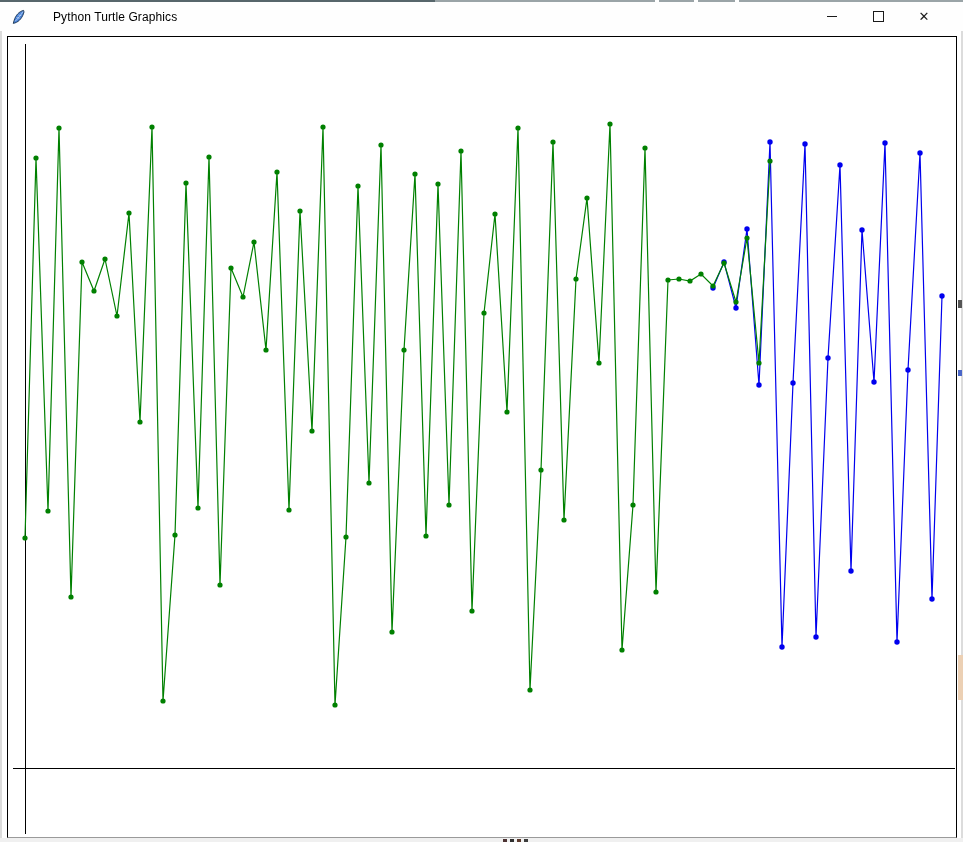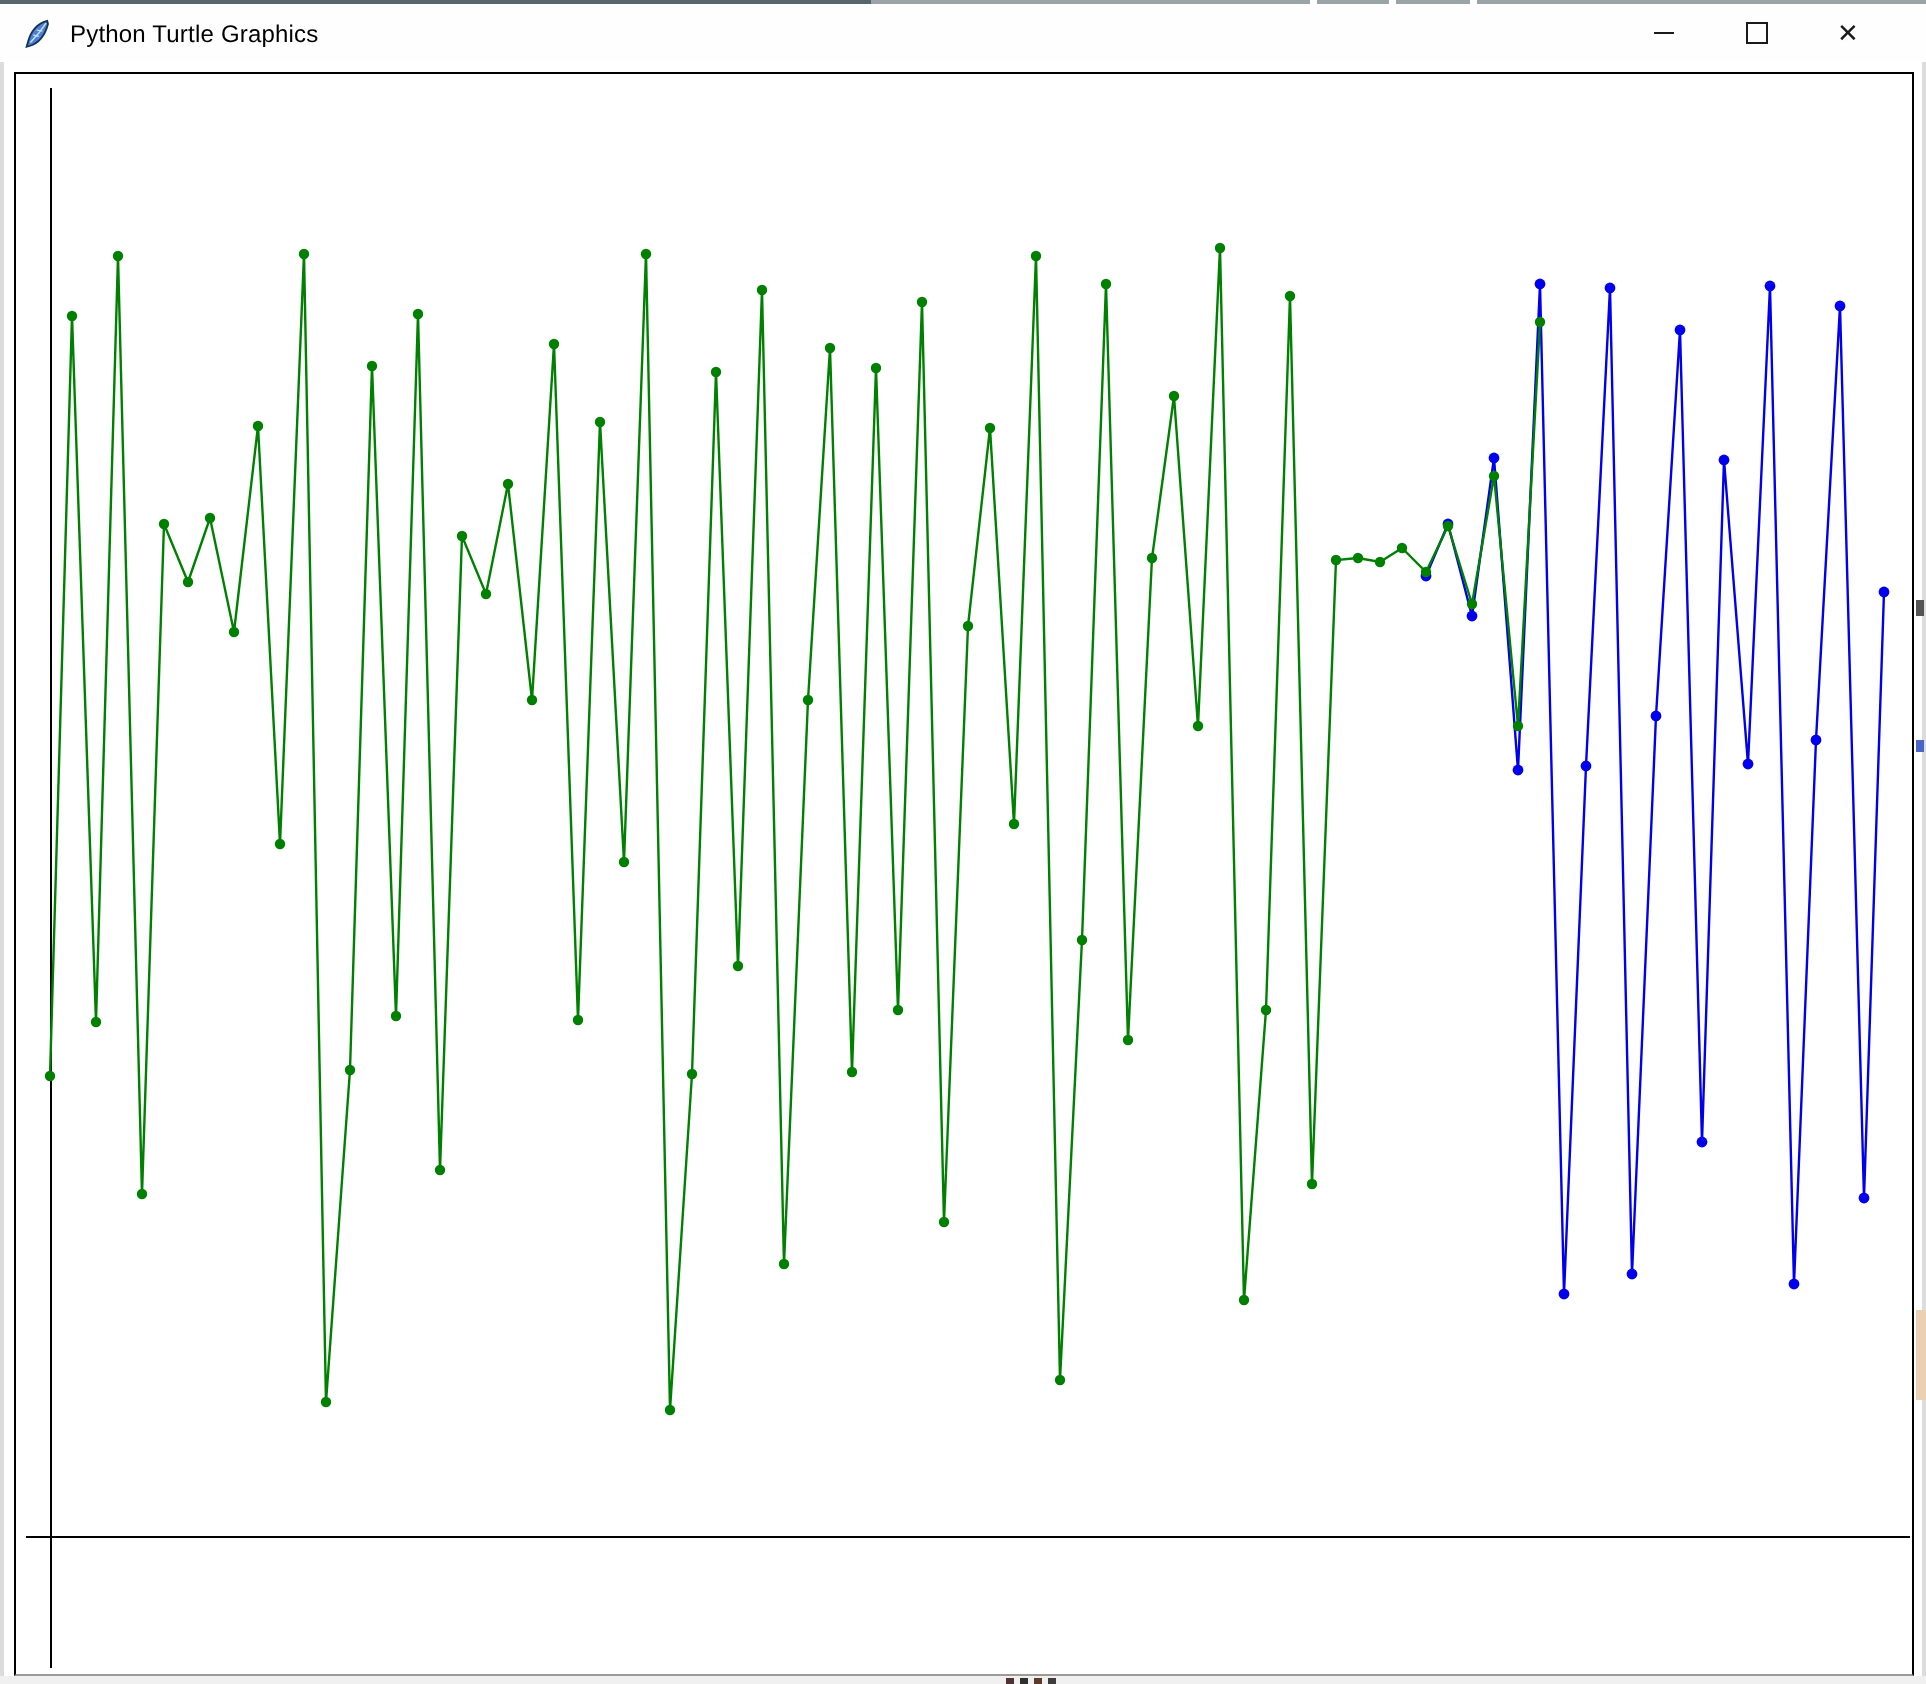--- a/index.html
+++ b/index.html
@@ -12,21 +12,21 @@
     background:linear-gradient(90deg,
       #57666b 0 45.2%, #9aa4a7 45.2% 68%, #ffffff 68% 68.4%,
       #9aa4a7 68.4% 72.1%, #ffffff 72.1% 72.5%, #9aa4a7 72.5% 76.3%,
       #ffffff 76.3% 76.7%, #9aa4a7 76.7% 100%);
   }
   .titlebar{
     position:absolute;top:2px;left:0;width:963px;height:29px;background:#fefefe;
     display:flex;align-items:center;
   }
   .app-icon{width:16px;height:16px;margin-left:10px;flex:0 0 auto;}
-  .title-text{margin-left:9px;font-size:12px;color:#000;letter-spacing:0.1px;}
+  .title-text{margin-left:27px;font-size:12px;color:#000;letter-spacing:0.1px;}
   .controls{margin-left:auto;margin-right:16px;display:flex;height:100%;}
   .ctrl{width:46px;height:100%;display:flex;align-items:center;justify-content:center;color:#1a1a1a;}
   .min-glyph{width:10px;height:1px;background:#1a1a1a;}
   .max-glyph{width:9px;height:9px;border:1px solid #1a1a1a;background:transparent;}
   .close-glyph{font-size:13px;line-height:13px;color:#1a1a1a;}
   .edge-left{position:absolute;left:0;top:31px;bottom:0;width:2px;background:#dcdcdc;}
   .edge-right{position:absolute;right:0;top:31px;bottom:0;width:2px;background:#dcdcdc;}
   .canvas-frame{
     position:absolute;left:7px;top:36px;width:950px;height:802px;box-sizing:border-box;
     background:#ffffff;border:1px solid #000;border-bottom-color:#9a9a9a;

